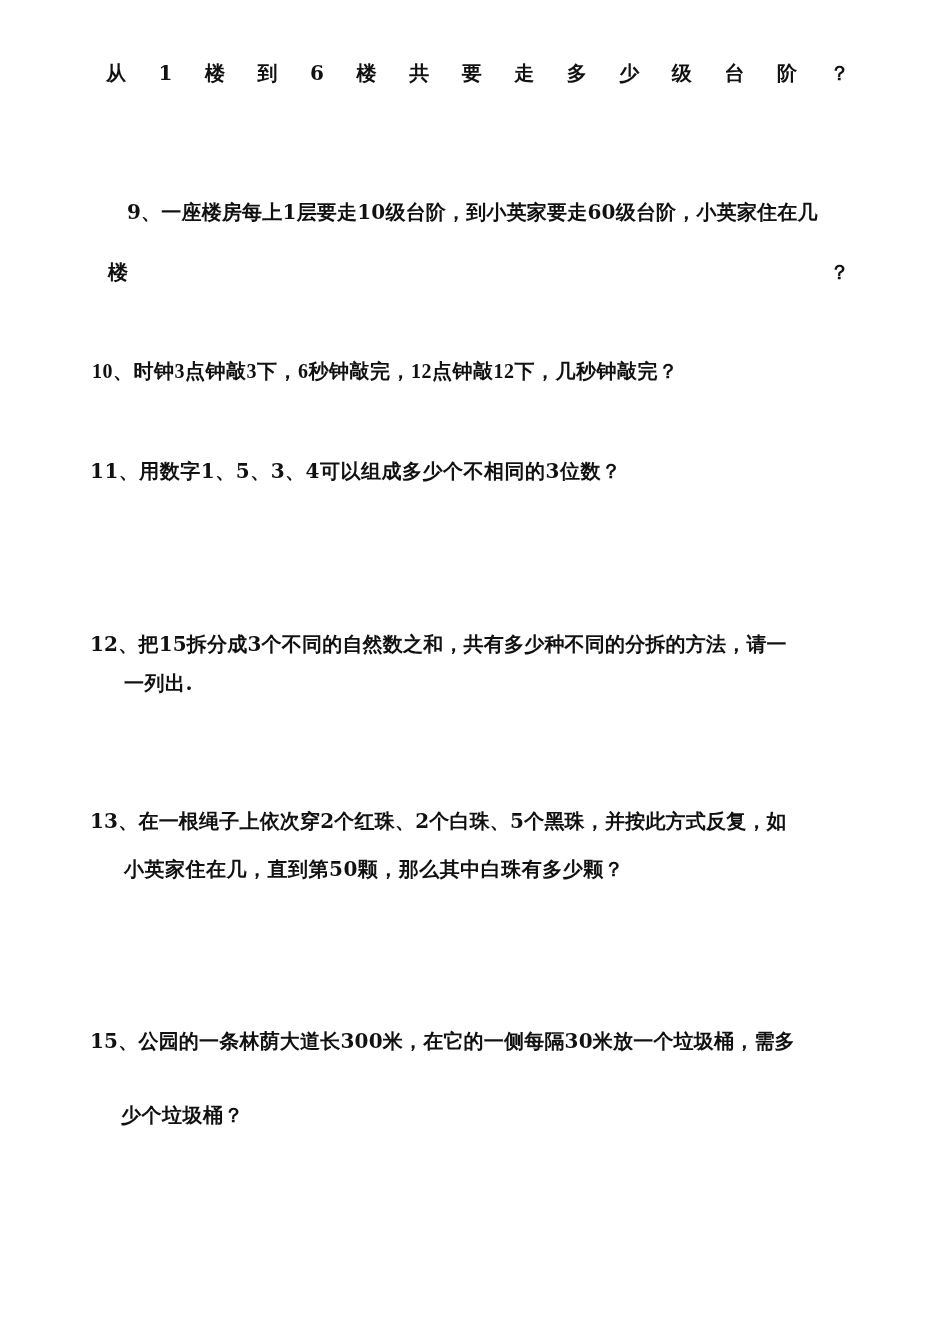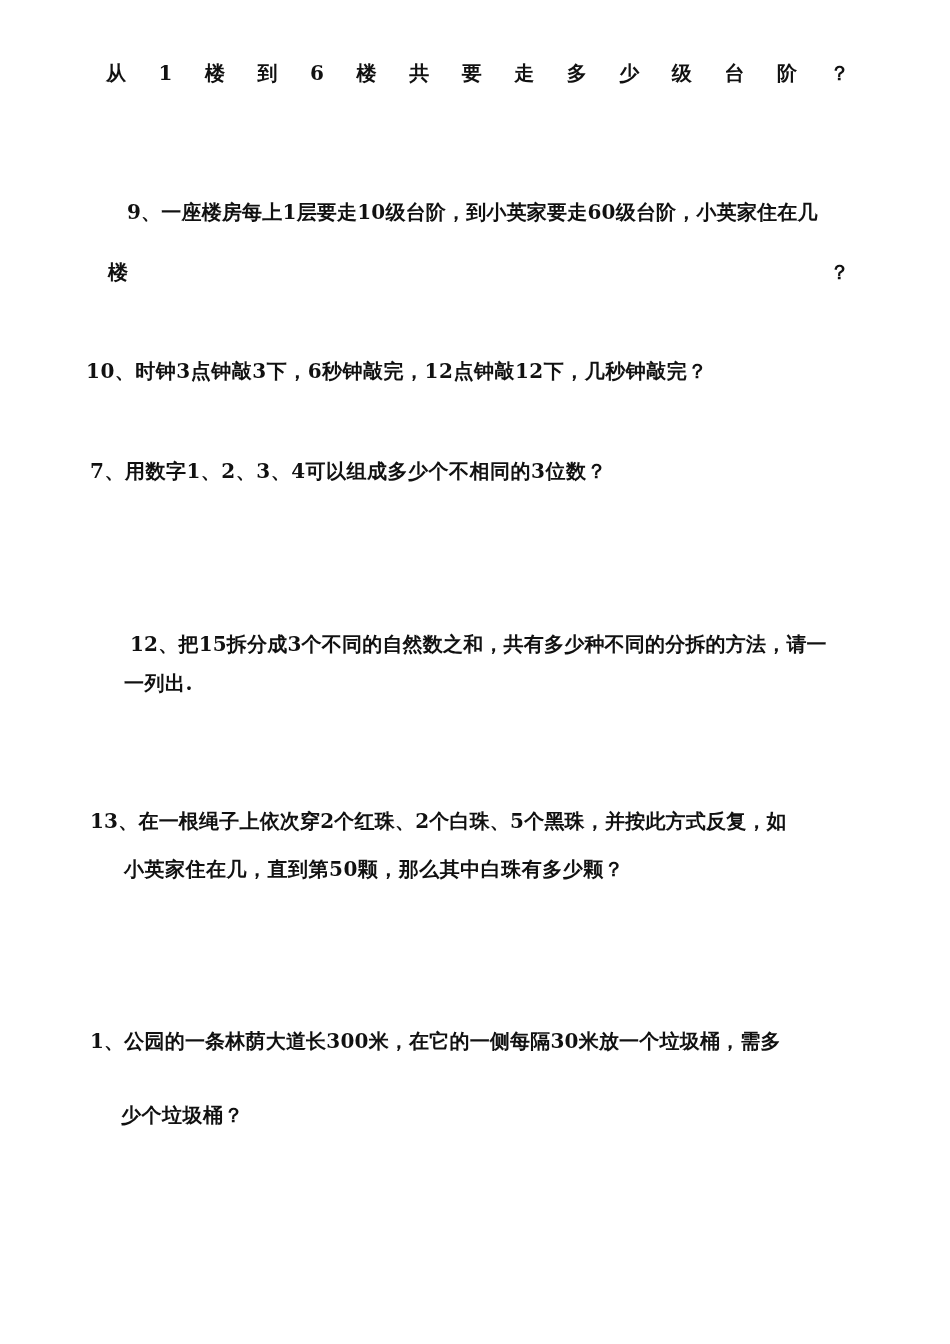--- a/index.html
+++ b/index.html
@@ -52,24 +52,24 @@
   <span>阶</span>
   <span>？</span>
 </div>
 
 <div class="line" style="left:90px; top:198px; letter-spacing:0.2px;margin-left:37px;">9、一座楼房每上1层要走10级台阶，到小英家要走60级台阶，小英家住在几</div>
 <div class="line spread" style="left:108px; top:258px; width:742px;">
   <span>楼</span>
   <span>？</span>
 </div>
 
-<div class="line" style="left:86px; top:357px;">10、时钟3点钟敲3下，6秒钟敲完，12点钟敲12下，几秒钟敲完？</div>
+<div class="line" style="left:92px; top:357px;font-family:Liberation Serif, serif;">10、时钟3点钟敲3下，6秒钟敲完，12点钟敲12下，几秒钟敲完？</div>
 
-<div class="line" style="left:90px; top:457px;">7、用数字1、2、3、4可以组成多少个不相同的3位数？</div>
+<div class="line" style="left:90px; top:457px;">11、用数字1、5、3、4可以组成多少个不相同的3位数？</div>
 
-<div class="line" style="left:90px; top:630px; letter-spacing:0.2px;margin-left:40px;">12、把15拆分成3个不同的自然数之和，共有多少种不同的分拆的方法，请一</div>
+<div class="line" style="left:90px; top:630px; letter-spacing:0.2px;">12、把15拆分成3个不同的自然数之和，共有多少种不同的分拆的方法，请一</div>
 <div class="line" style="left:124px; top:669px;">一列出.</div>
 
 <div class="line" style="left:90px; top:807px; letter-spacing:0.2px;">13、在一根绳子上依次穿2个红珠、2个白珠、5个黑珠，并按此方式反复，如</div>
 <div class="line" style="left:124px; top:855px;">小英家住在几，直到第50颗，那么其中白珠有多少颗？</div>
 
-<div class="line" style="left:90px; top:1027px; letter-spacing:0.2px;">1、公园的一条林荫大道长300米，在它的一侧每隔30米放一个垃圾桶，需多</div>
+<div class="line" style="left:90px; top:1027px; letter-spacing:0.2px;">15、公园的一条林荫大道长300米，在它的一侧每隔30米放一个垃圾桶，需多</div>
 <div class="line" style="left:121px; top:1101px;">少个垃圾桶？</div>
 
 </body></html>

